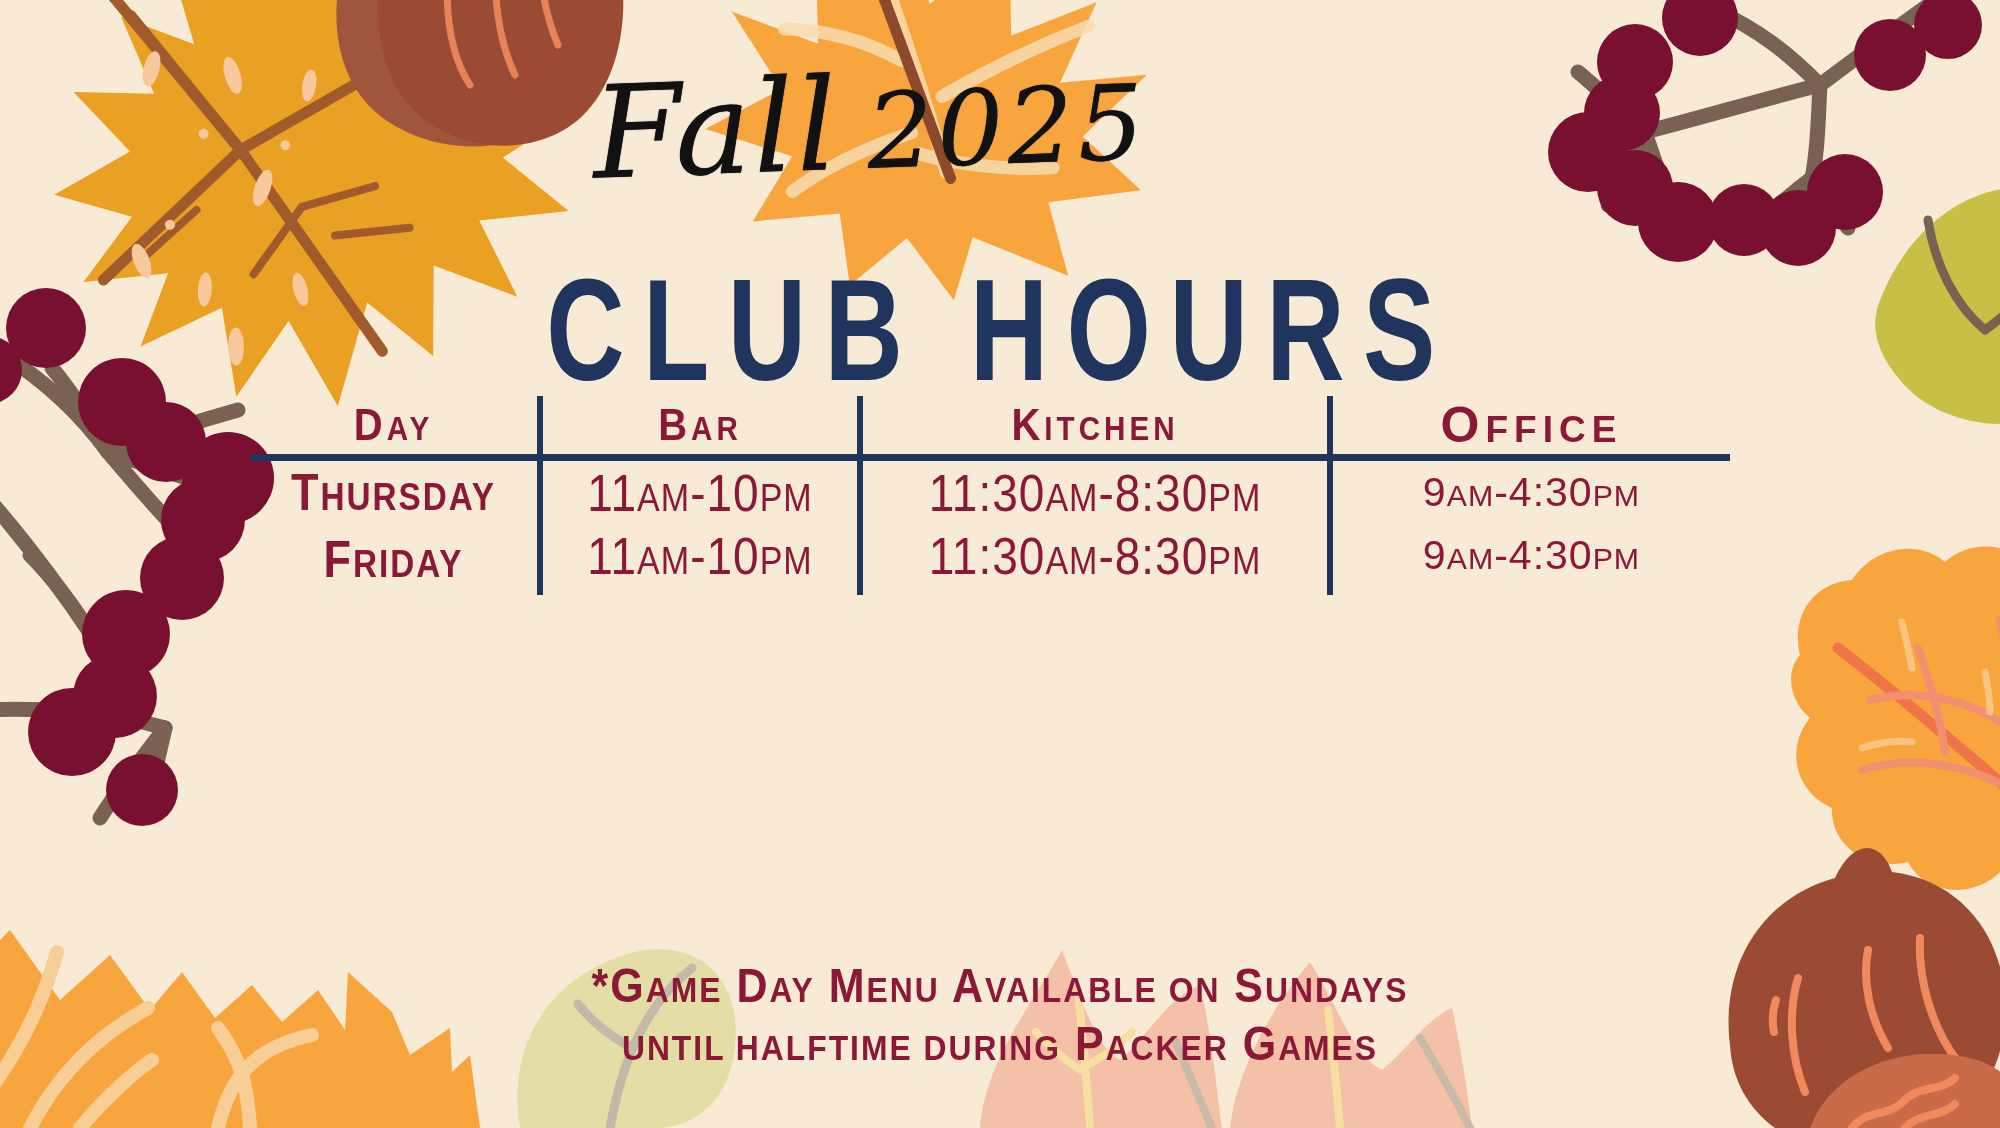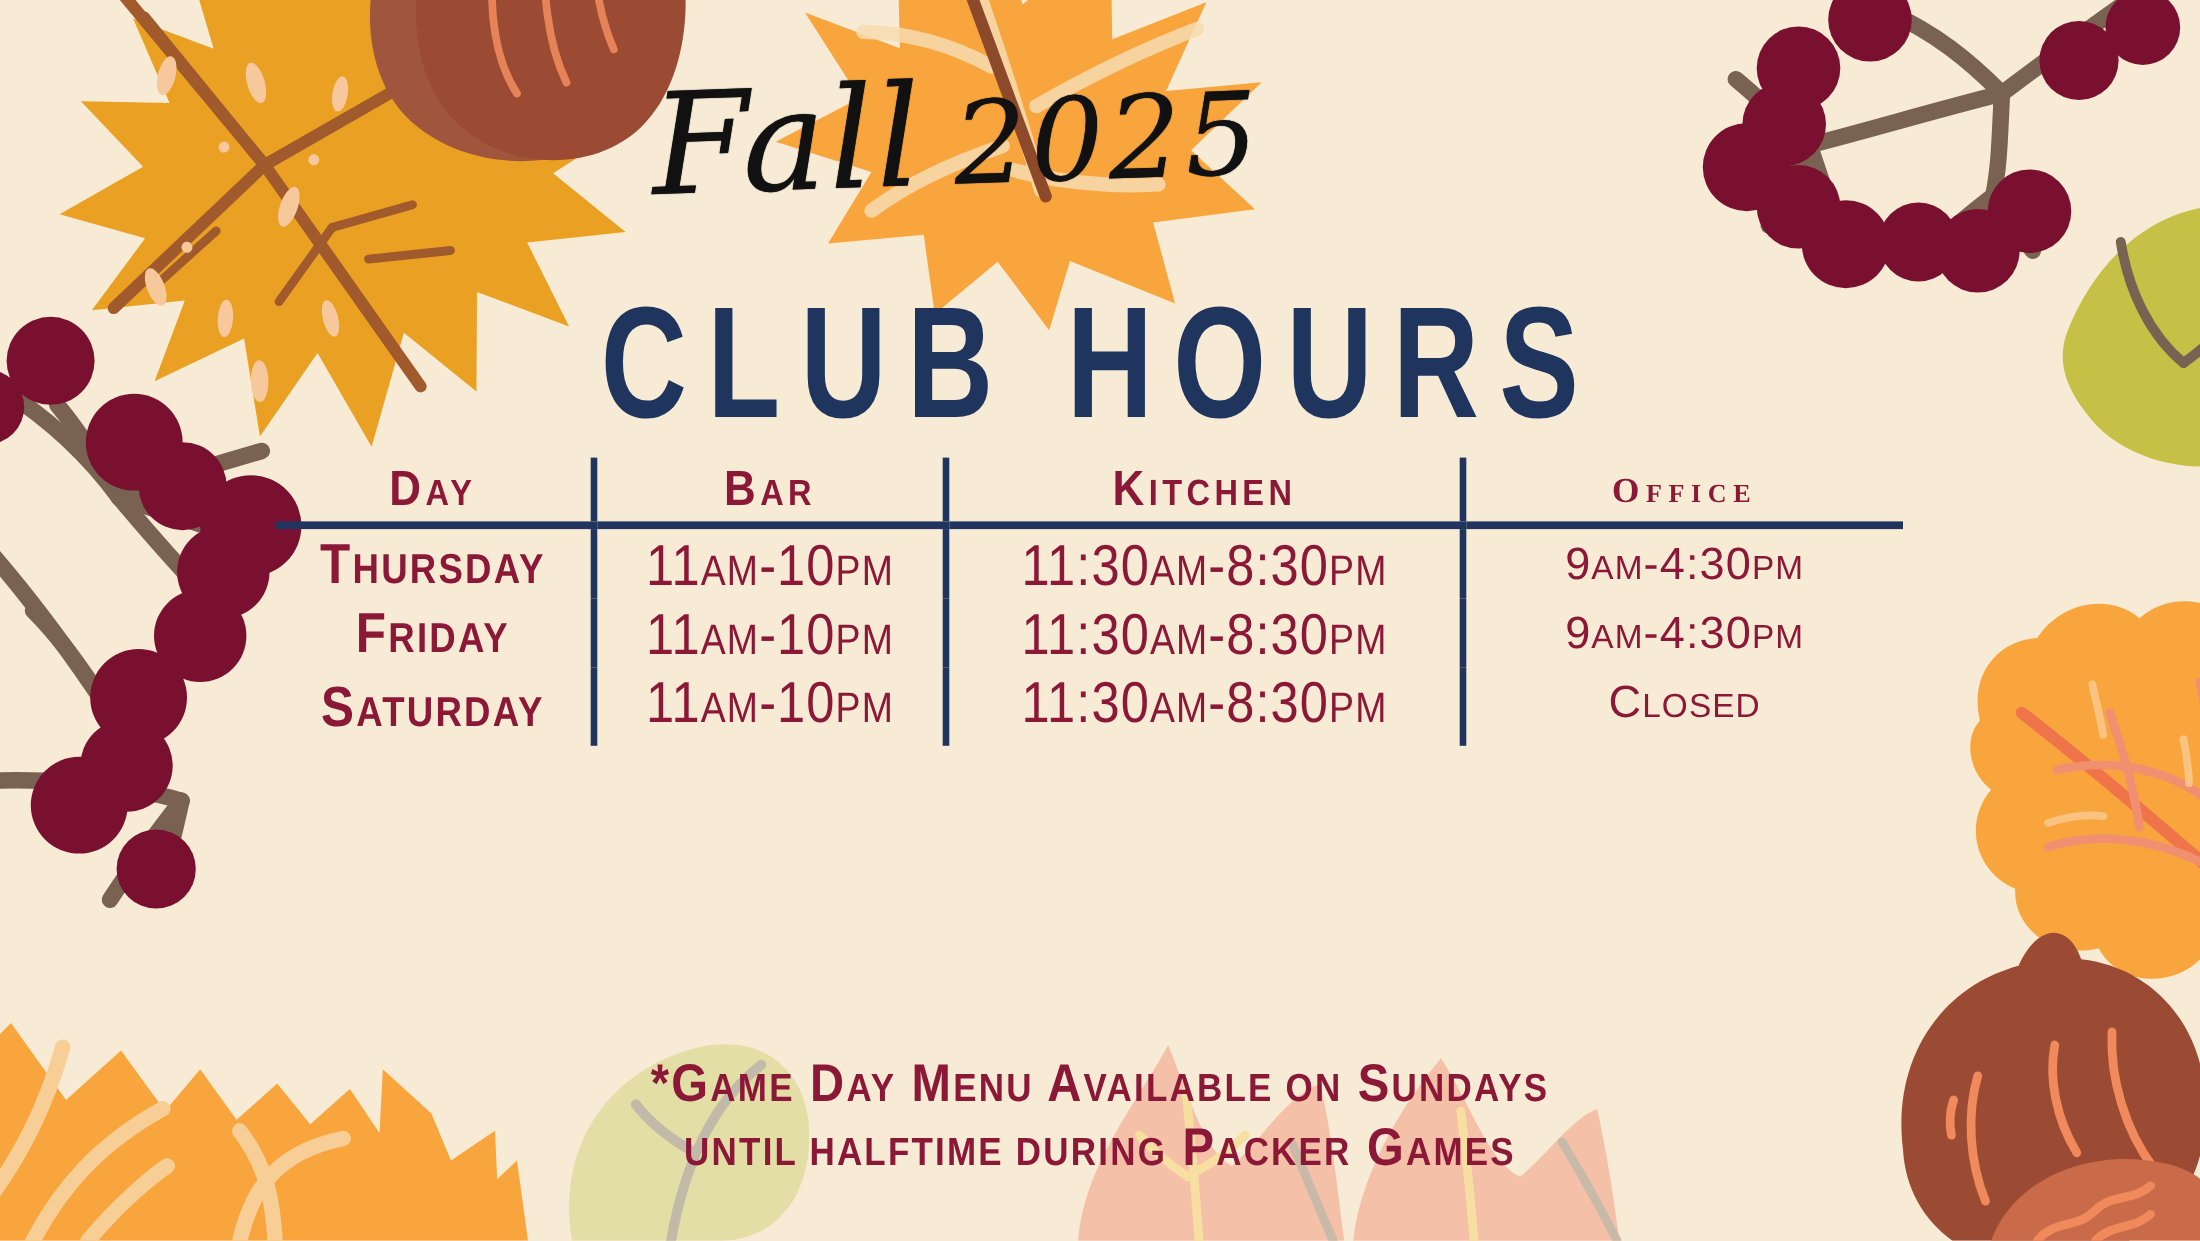--- a/index.html
+++ b/index.html
@@ -58,21 +58,21 @@
     letter-spacing:20px;
     color:#20355E;
     transform:scaleY(1.22) scaleX(0.92);
     transform-origin:center top;
     white-space:nowrap;
   }
 
   
   .table-wrap{
     position:absolute;
-    left:50%;top:416px;
+    left:50%;top:396px;
     transform:translateX(-50%) translateX(-10px);
     width:1480px;
   }
   table.hours{
     width:100%;
     border-collapse:collapse;
     table-layout:fixed;
   }
   table.hours col.c-day   {width:290px;}
   table.hours col.c-bar   {width:320px;}
@@ -92,23 +92,23 @@
   table.hours thead th{
     height:58px;
     font-family:"Liberation Sans Narrow","Liberation Sans",sans-serif;
     font-weight:700;
     font-size:40px;
     letter-spacing:4px;
     transform:scaleY(1.12);
     border-bottom:7px solid #20355E;
   }
   table.hours thead th.office-h{
-    font-family:Liberation Serif, serif;
+    font-family:Liberation Sans, sans-serif;
     font-weight:700;
-    font-size:32px;
+    font-size:50px;
     letter-spacing:6px;
     transform:none;
   }
   table.hours thead th.sep{border-left:6px solid #20355E;}
 
   
   table.hours tbody td{
     height:63px;
     font-family:"Liberation Sans Narrow","Liberation Sans",sans-serif;
     font-size:46px;
@@ -413,26 +413,20 @@
             <td class="sep office">9<span class="sc">AM</span>-4:30<span class="sc">PM</span></td>
           </tr>
 
           <tr>
             <td class="day">F<span class="sc">RIDAY</span></td>
             <td class="sep">11<span class="sc">AM</span>-10<span class="sc">PM</span></td>
             <td class="sep">11:30<span class="sc">AM</span>-8:30<span class="sc">PM</span></td>
             <td class="sep office">9<span class="sc">AM</span>-4:30<span class="sc">PM</span></td>
           </tr>
 
-          <tr>
-            <td class="day">S<span class="sc">ATURDAY</span></td>
-            <td class="sep">11<span class="sc">AM</span>-10<span class="sc">PM</span></td>
-            <td class="sep">11:30<span class="sc">AM</span>-8:30<span class="sc">PM</span></td>
-            <td class="sep office">C<span class="sc">LOSED</span></td>
-          </tr>
 
 
         </tbody>
       </table>
     </div>
 
     <div class="footnote">
       <span class="ln">*G<span class="sc">AME</span> D<span class="sc">AY</span> M<span class="sc">ENU</span> A<span class="sc">VAILABLE ON</span> S<span class="sc">UNDAYS</span></span>
       <span class="ln"><span class="sc">UNTIL HALFTIME DURING</span> P<span class="sc">ACKER</span> G<span class="sc">AMES</span></span>
     </div>

